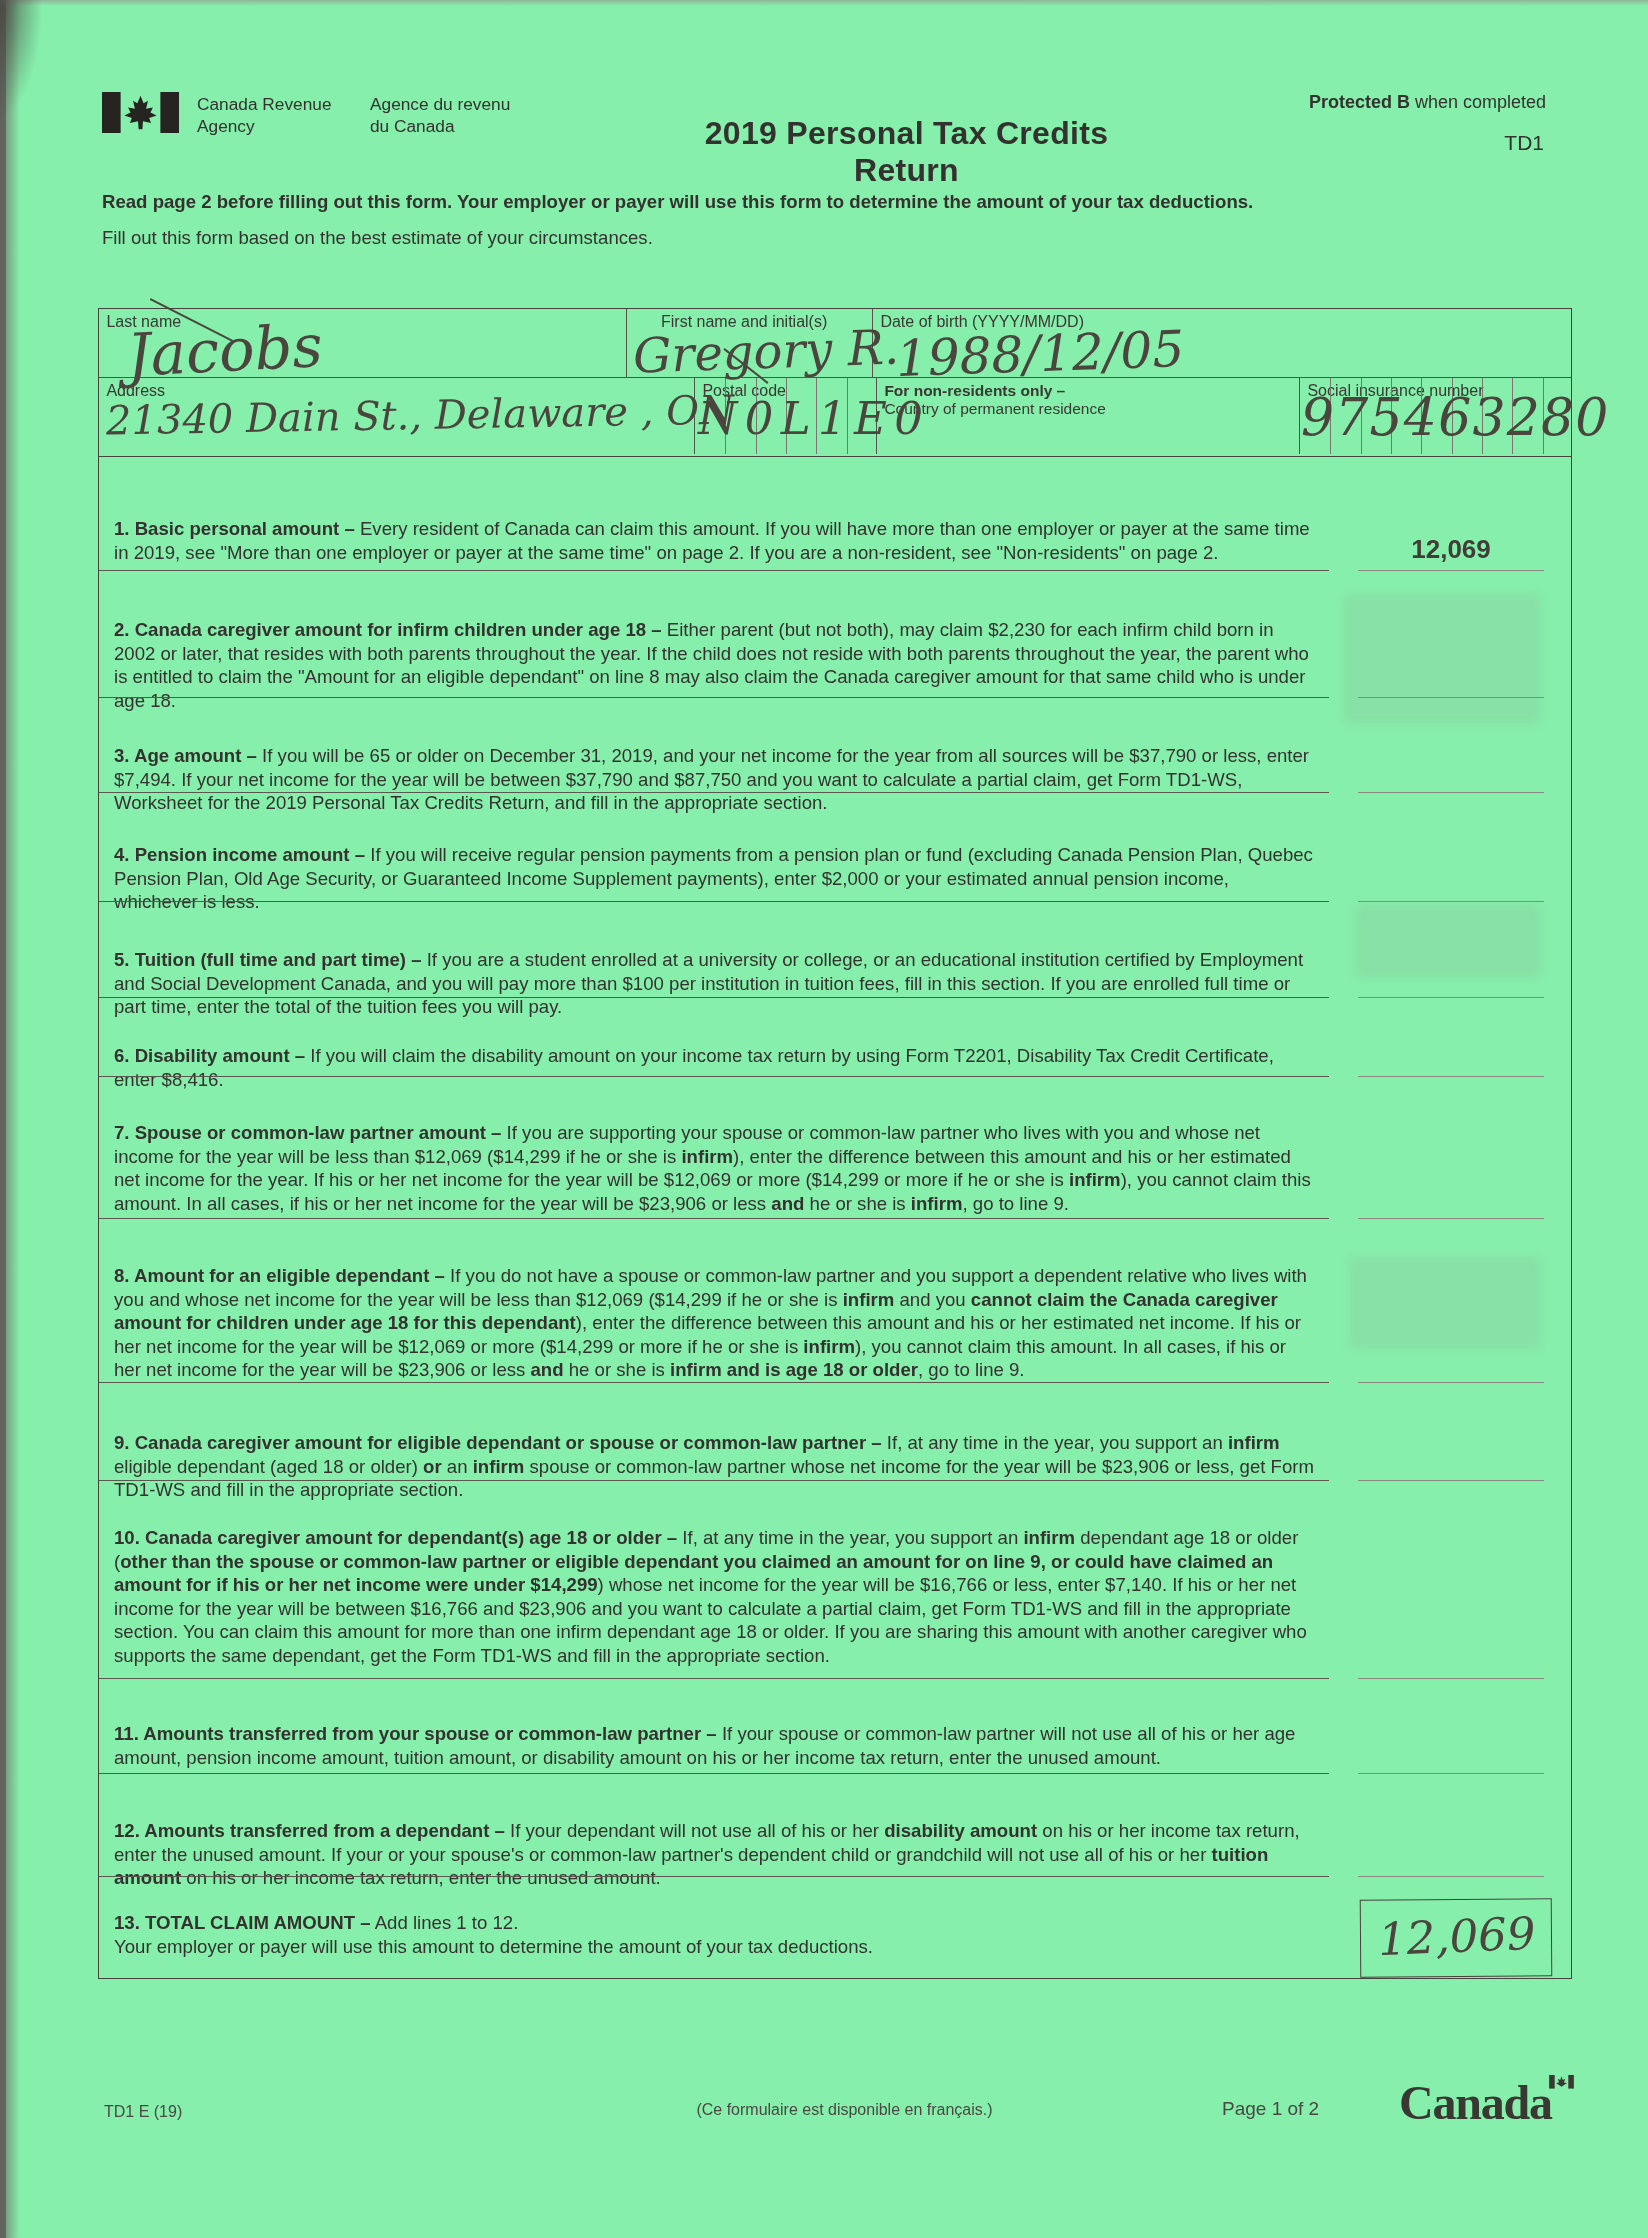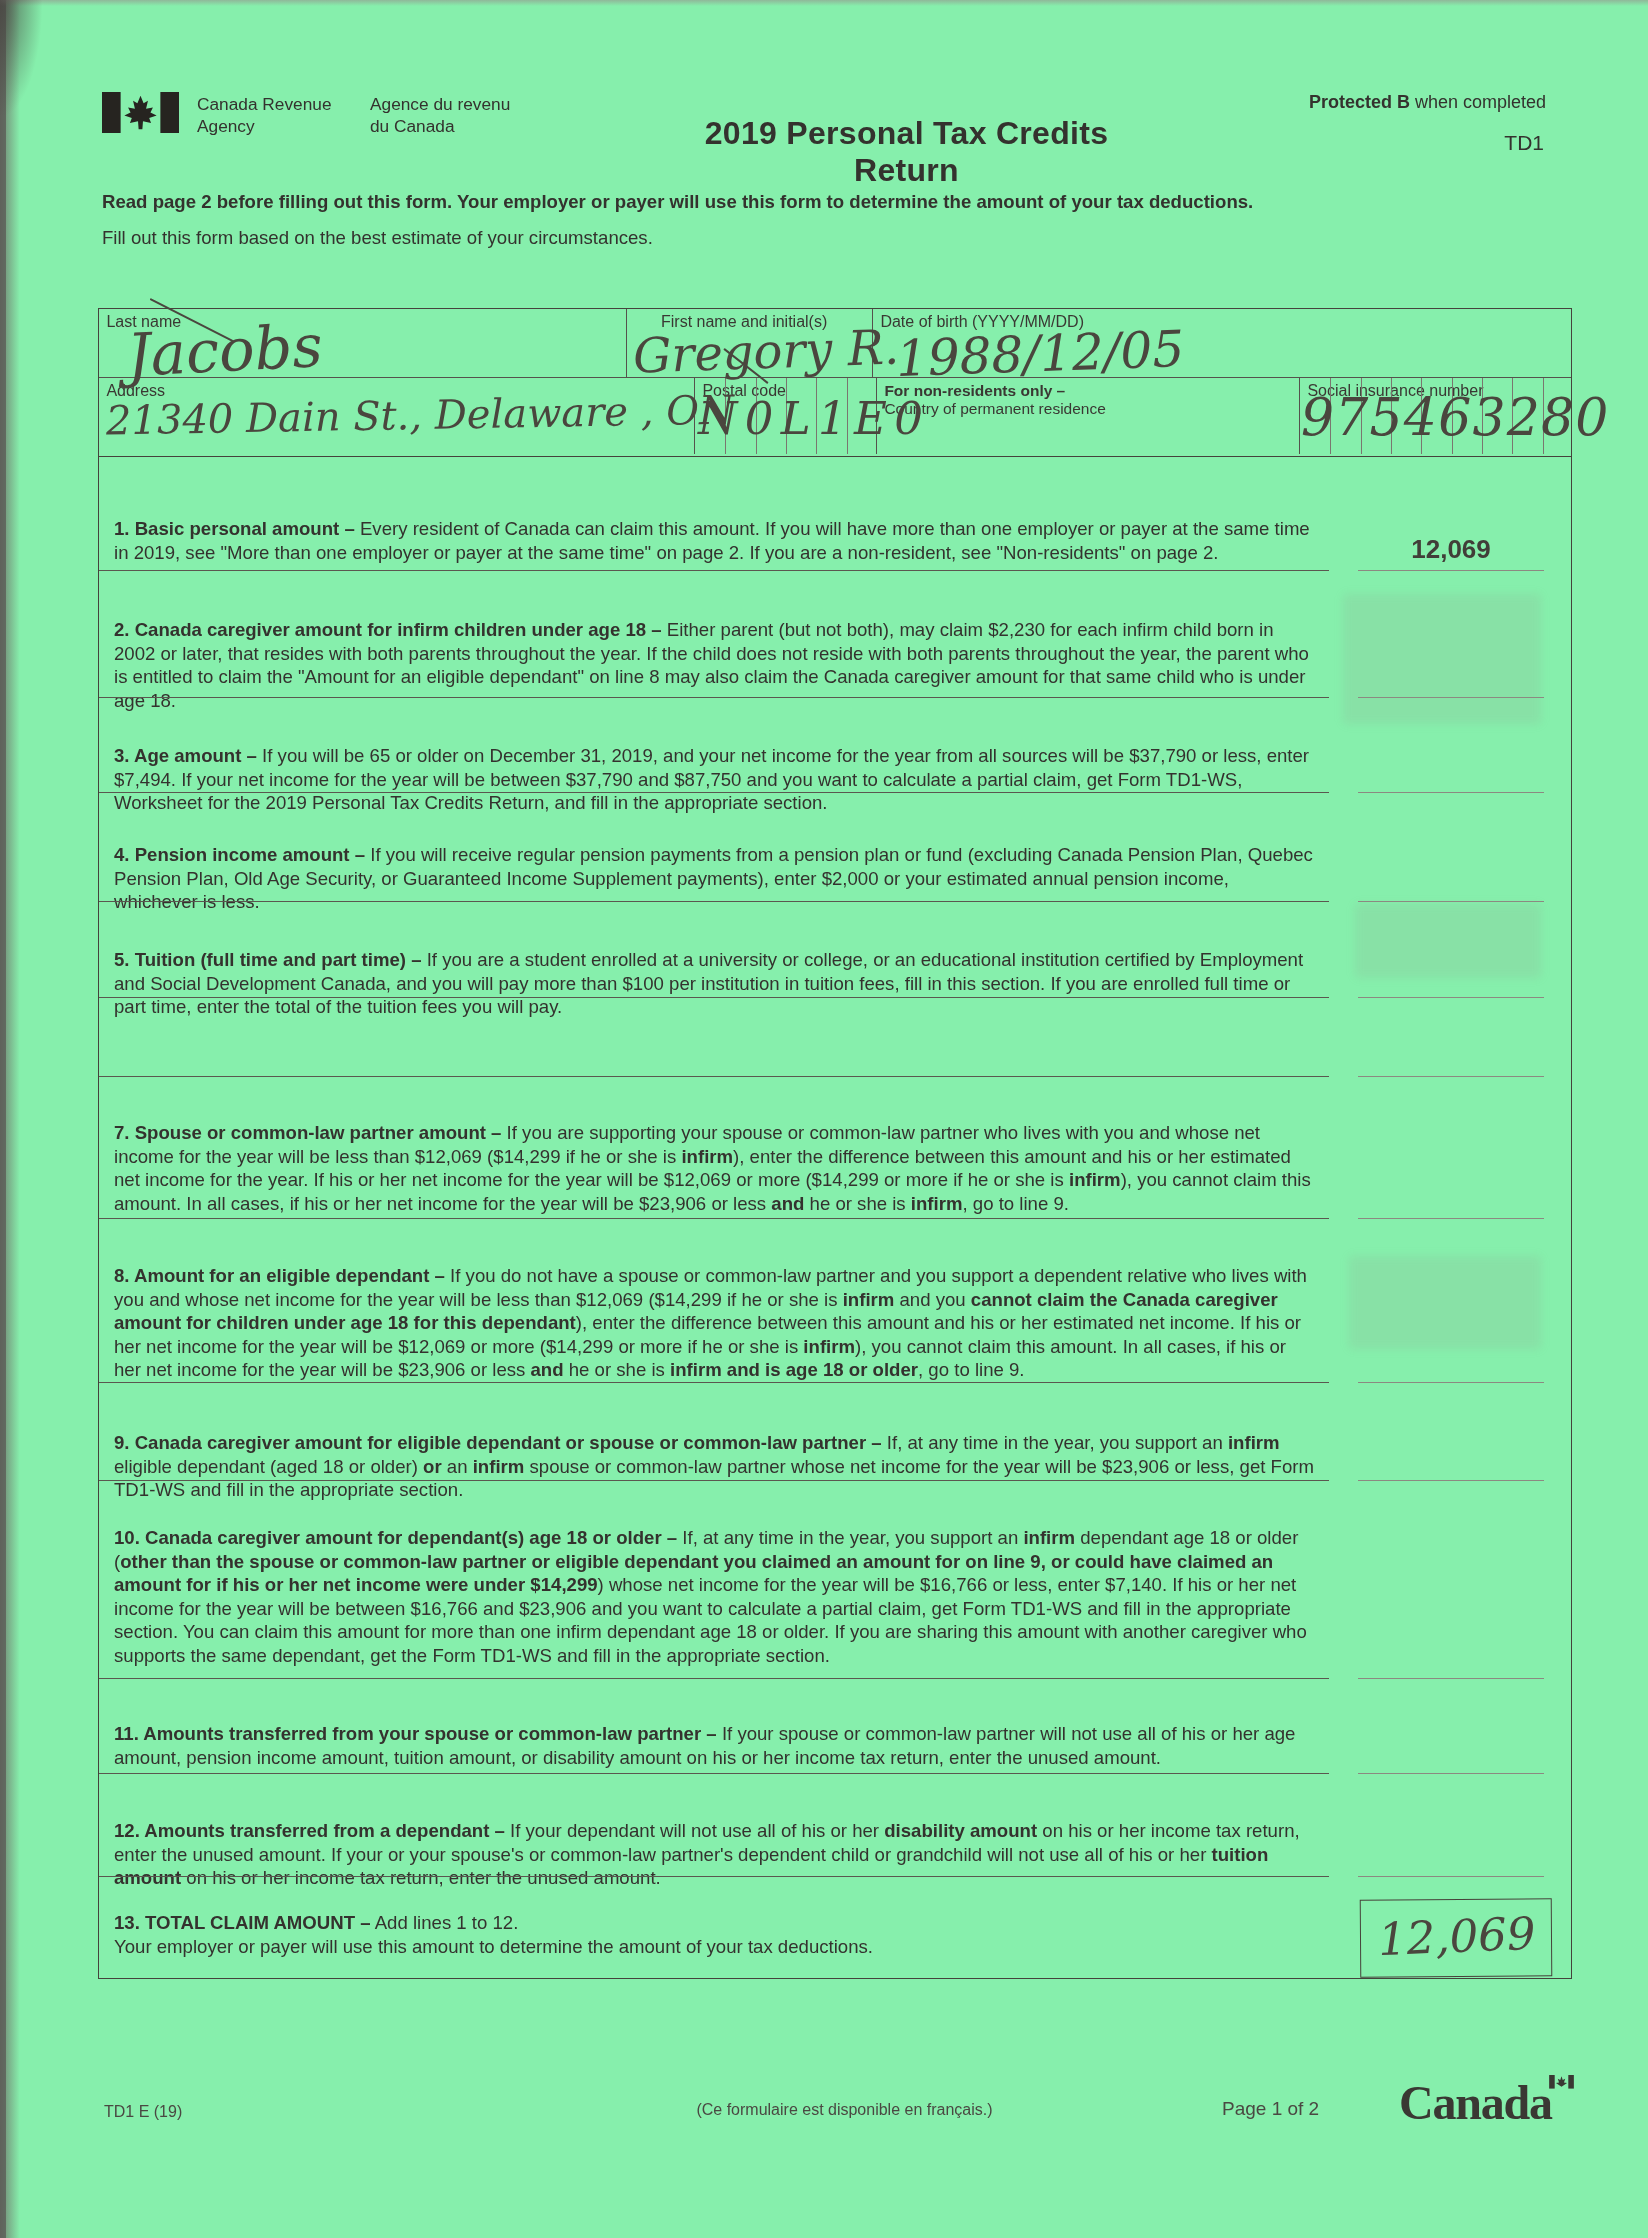--- a/index.html
+++ b/index.html
@@ -170,20 +170,21 @@
       <div class="sec-answer" style="top: 240px;"></div>
       <div class="sec-text" style="top: 259px;"><b>3. Age amount –</b><span> If you will be 65 or older on December 31, 2019, and your net income for the year from all sources will be $37,790 or less, enter $7,494. If your net income for the year will be between $37,790 and $87,750 and you want to calculate a partial claim, get Form TD1-WS, Worksheet for the 2019 Personal Tax Credits Return, and fill in the appropriate section.</span></div>
       <div class="sec-divider" style="top: 335px;"></div>
       <div class="sec-answer" style="top: 335px;"></div>
       <div class="sec-text" style="top: 358px;"><b>4. Pension income amount –</b><span> If you will receive regular pension payments from a pension plan or fund (excluding Canada Pension Plan, Quebec Pension Plan, Old Age Security, or Guaranteed Income Supplement payments), enter $2,000 or your estimated annual pension income, whichever is less.</span></div>
       <div class="sec-divider" style="top: 444px;"></div>
       <div class="sec-answer" style="top: 444px;"></div>
       <div class="sec-text" style="top: 463px;"><b>5. Tuition (full time and part time) –</b><span> If you are a student enrolled at a university or college, or an educational institution certified by Employment and Social Development Canada, and you will pay more than $100 per institution in tuition fees, fill in this section. If you are enrolled full time or part time, enter the total of the tuition fees you will pay.</span></div>
       <div class="sec-divider" style="top: 540px;"></div>
       <div class="sec-answer" style="top: 540px;"></div>
+      <div class="sec-text" style="top: 559px;"><b>6. Disability amount –</b><span> If you will claim the disability amount on your income tax return by using Form T2201, Disability Tax Credit Certificate, enter $8,416.</span></div>
       <div class="sec-divider" style="top: 619px;"></div>
       <div class="sec-answer" style="top: 619px;"></div>
       <div class="sec-text" style="top: 636px;"><b>7. Spouse or common-law partner amount –</b><span> If you are supporting your spouse or common-law partner who lives with you and whose net income for the year will be less than $12,069 ($14,299 if he or she is <b>infirm</b>), enter the difference between this amount and his or her estimated net income for the year. If his or her net income for the year will be $12,069 or more ($14,299 or more if he or she is <b>infirm</b>), you cannot claim this amount. In all cases, if his or her net income for the year will be $23,906 or less <b>and</b> he or she is <b>infirm</b>, go to line 9.</span></div>
       <div class="sec-divider" style="top: 761px;"></div>
       <div class="sec-answer" style="top: 761px;"></div>
       <div class="sec-text" style="top: 779px;"><b>8. Amount for an eligible dependant –</b><span> If you do not have a spouse or common-law partner and you support a dependent relative who lives with you and whose net income for the year will be less than $12,069 ($14,299 if he or she is <b>infirm</b> and you <b>cannot claim the Canada caregiver amount for children under age 18 for this dependant</b>), enter the difference between this amount and his or her estimated net income. If his or her net income for the year will be $12,069 or more ($14,299 or more if he or she is <b>infirm</b>), you cannot claim this amount. In all cases, if his or her net income for the year will be $23,906 or less <b>and</b> he or she is <b>infirm and is age 18 or older</b>, go to line 9.</span></div>
       <div class="sec-divider" style="top: 925px;"></div>
       <div class="sec-answer" style="top: 925px;"></div>
       <div class="sec-text" style="top: 946px;"><b>9. Canada caregiver amount for eligible dependant or spouse or common-law partner –</b><span> If, at any time in the year, you support an <b>infirm</b> eligible dependant (aged 18 or older) <b>or</b> an <b>infirm</b> spouse or common-law partner whose net income for the year will be $23,906 or less, get Form TD1-WS and fill in the appropriate section.</span></div>
       <div class="sec-divider" style="top: 1023px;"></div>

